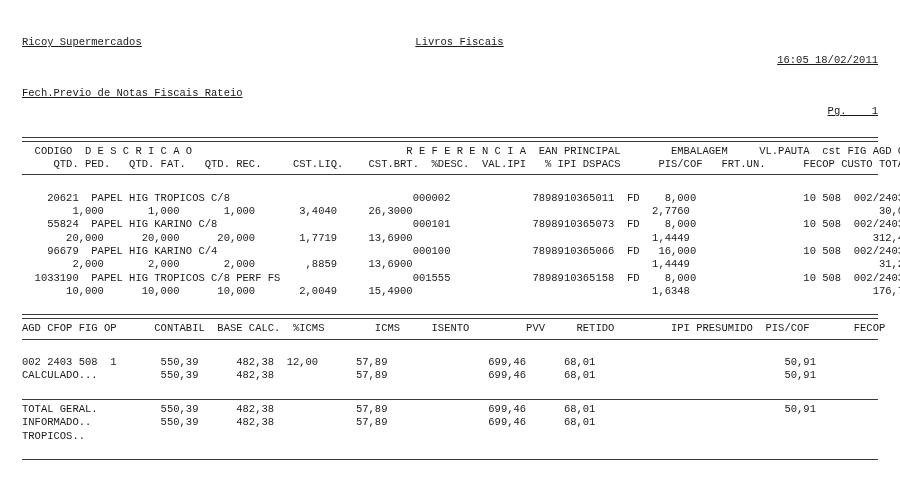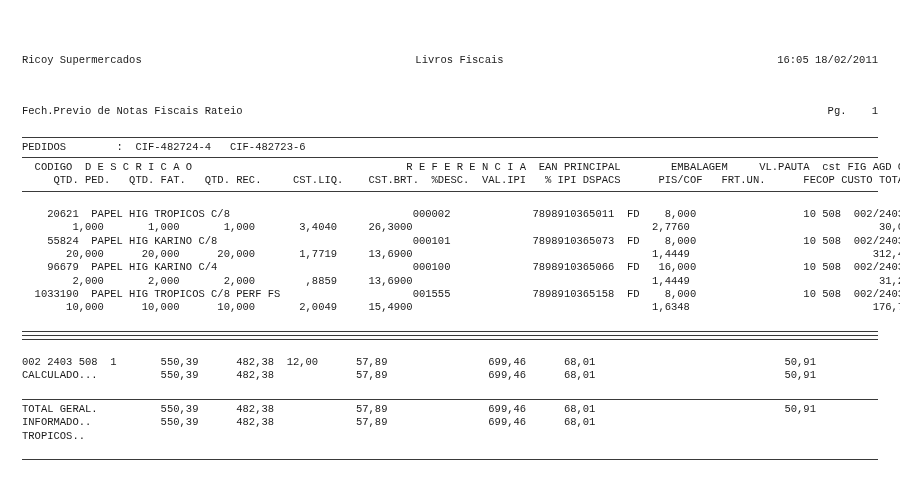--- a/index.html
+++ b/index.html
@@ -27,21 +27,22 @@
     margin: 0;
     white-space: pre;
     font-family: "Liberation Mono", "DejaVu Sans Mono", monospace;
     font-size: 10.5px;
     line-height: 13.3px;
     letter-spacing: 0px;
   }
   .row3 {
     display: flex;
     justify-content: space-between;
-    align-items: flex-end;
+    align-items: center;
+    text-decoration: underline;
   }
   .row3 > div { white-space: pre; }
   .rule {
     border: 0;
     border-top: 1px solid #3a3a3a;
     margin: 3px 0 3px 0;
     height: 0;
   }
   .blank { height: 13.3px; }
   .sectgap { height: 6px; }
@@ -62,21 +63,20 @@
   </div>
 
   <div class="row3 hdr-blk">
     <div class="line col-mid">Fech.Previo de Notas Fiscais Rateio</div>
     <div class="line col-right">Pg.    1</div>
   </div>
 
   <div class="blank"></div>
   <hr class="rule">
 
-  <pre class="line">PEDIDOS        :  CIF-482724-4   CIF-482723-6</pre>
 
   <hr class="rule">
 
   <pre class="line">  CODIGO  D E S C R I C A O                                  R E F E R E N C I A  EAN PRINCIPAL        EMBALAGEM     VL.PAUTA  cst FIG AGD CFOP</pre>
   <pre class="line">     QTD. PED.   QTD. FAT.   QTD. REC.     CST.LIQ.    CST.BRT.  %DESC.  VAL.IPI   % IPI DSPACS      PIS/COF   FRT.UN.      FECOP CUSTO TOTAL</pre>
 
   <hr class="rule">
 
   <div class="blank"></div>
 
@@ -96,20 +96,21 @@
     <pre class="line">  1033190  PAPEL HIG TROPICOS C/8 PERF FS                     001555             7898910365158  FD    8,000                 10 508  002/2403</pre>
     <pre class="line">       10,000      10,000      10,000       2,0049     15,4900                                      1,6348                             176,74</pre>
   </div>
 
   <div class="blank"></div>
   <hr class="rule">
 
 
   <hr class="rule">
 
+  <pre class="line">AGD CFOP FIG OP      CONTABIL  BASE CALC.  %ICMS        ICMS     ISENTO         PVV     RETIDO         IPI PRESUMIDO  PIS/COF       FECOP</pre>
 
   <hr class="rule">
 
   <div class="blank"></div>
 
   <pre class="line">002 2403 508  1       550,39      482,38  12,00      57,89                699,46      68,01                              50,91</pre>
   <pre class="line">CALCULADO...          550,39      482,38             57,89                699,46      68,01                              50,91</pre>
 
   <div class="blank"></div>
   <hr class="rule">

